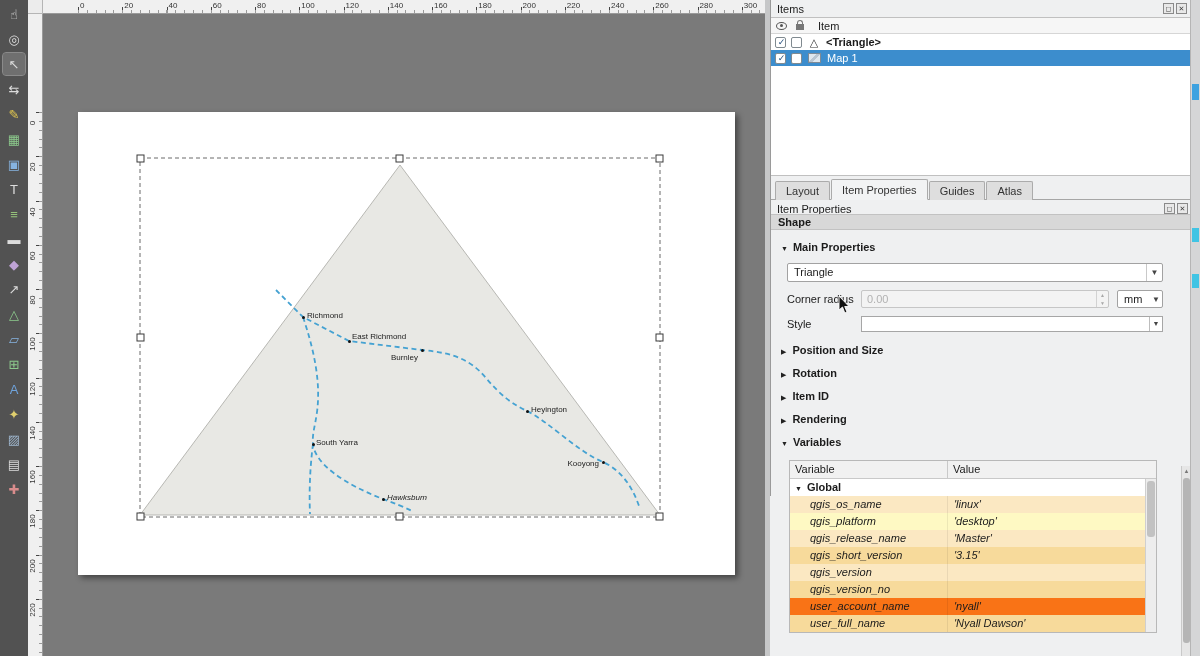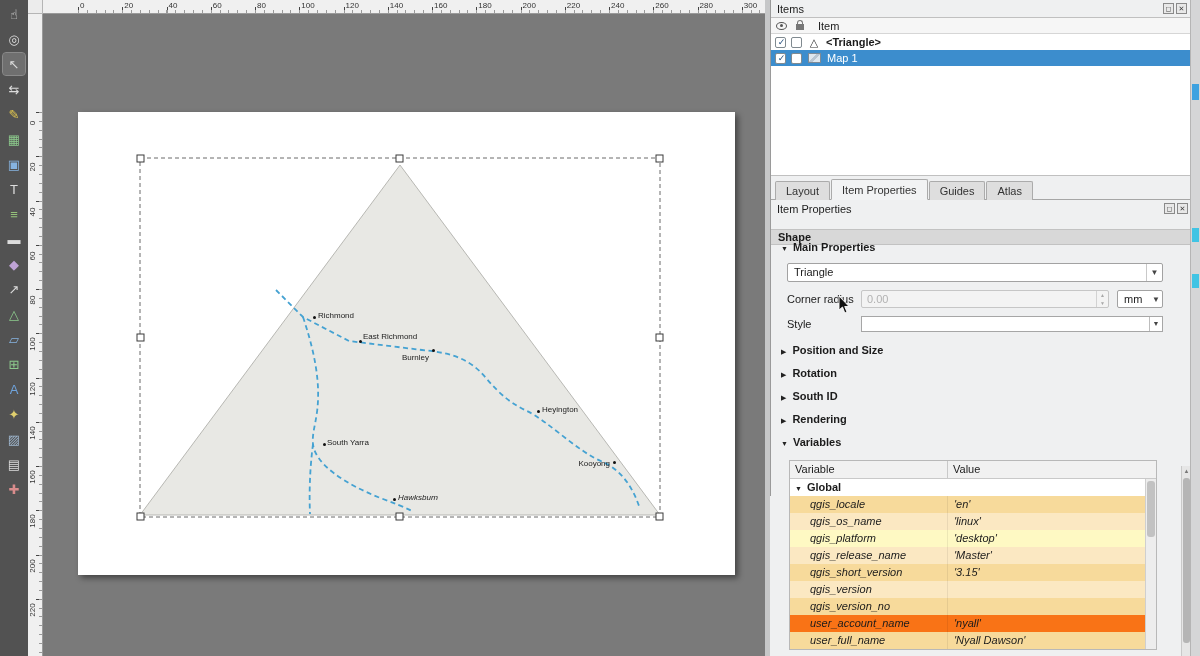--- a/index.html
+++ b/index.html
@@ -19,21 +19,21 @@
   .htick { position:absolute; bottom:0; width:1px; height:6px; background:#444; }
   .vruler { position:absolute; left:28px; top:14px; width:15px; height:642px; background:#f0f0f0; border-right:1px solid #9a9a9a; overflow:hidden; }
   .vruler::after { content:""; position:absolute; top:98px; bottom:0; right:0; width:3px; background:repeating-linear-gradient(180deg,#999 0 1px,transparent 1px 8.85px); }
   .vnum { position:absolute; left:0; width:14px; height:14px; font-size:8px; color:#333; text-align:center; transform:rotate(-90deg); }
   .vtick { position:absolute; right:0; height:1px; width:6px; background:#444; }
 
   
   .canvas { position:absolute; left:43px; top:14px; width:722px; height:642px; background:#7a7a7a; overflow:hidden; }
   .page { position:absolute; left:35px; top:98px; width:657px; height:463px; background:#ffffff; box-shadow:3px 3px 6px rgba(0,0,0,.45); }
   .page svg { position:absolute; left:0; top:0; }
-  .stations { position:absolute; left:11px; top:0; width:100%; height:100%;padding-left:32px; }
+  .stations { position:absolute; left:0; top:0; width:100%; height:100%;padding-left:32px; }
   .stn-dot { position:absolute; width:3px; height:3px; background:#111; border-radius:50%; }
   .stn-label { position:absolute; font-size:8px; color:#1c1c1c; white-space:nowrap; }
   .stn-label.end { transform:translateX(-100%); }
 
   .splitter { position:absolute; left:765px; top:0; width:5px; height:656px; background:#c6c7c8; }
 
   
   .rpanel { position:absolute; left:770px; top:0; width:420px; height:496px; background:#eff0f1; border-left:1px solid #9a9a9a; }
   .panel-title { height:17px; display:flex; align-items:center; padding:0 3px 0 6px; }
   .panel-title .t { flex:1; font-size:11px; }
@@ -53,21 +53,21 @@
   .cb { width:11px; height:11px; background:#fff; border:1px solid #808a90; border-radius:2px; margin-right:5px; position:relative; flex:none; }
   .cb.on::after { content:"✓"; position:absolute; left:0; top:-1px; width:11px; text-align:center; font-size:9px; color:#234e7d; font-weight:bold; }
   .tri-ico { font-size:11px; color:#333; width:14px; text-align:center; flex:none; }
   .map-ico { width:13px; height:10px; background:linear-gradient(135deg,#dfe7ee 0 40%,#b9c6d2 40% 60%,#dfe7ee 60%); border:1px solid #7d8a96; flex:none; margin:0 1px; }
 
   .tabs { position:absolute; left:0; top:179px; width:420px; height:21px; border-bottom:1px solid #a6a6a6; display:flex; align-items:flex-end; padding-left:4px; }
   .tab { padding:3px 10px 3px 10px; font-size:11px; background:#dedede; border:1px solid #ababab; border-bottom:none; margin-right:1px; margin-bottom:-1px; border-radius:2px 2px 0 0; color:#333; cursor:pointer; }
   .tab.active { background:#f2f3f4; padding-top:4px; border-bottom:1px solid #f2f3f4; }
 
   .props-title { position:absolute; left:0; top:200px; width:420px; }
-  .shape-bar { position:absolute; left:0; top:229px; width:420px; height:16px; background:#d8d8d8; border-top:1px solid #c2c2c2; border-bottom:1px solid #c2c2c2; font-weight:bold; padding:1px 0 0 7px; }
+  .shape-bar { position:absolute; left:0; top:214px; width:420px; height:16px; background:#d8d8d8; border-top:1px solid #c2c2c2; border-bottom:1px solid #c2c2c2; font-weight:bold; padding:1px 0 0 7px; }
 
   .content { position:absolute; left:0; top:233px; width:420px; height:423px; overflow:hidden; }
   .sec-h { margin:8px 0 0 10px; height:16px; font-weight:bold; }
   .arrow-d { font-size:7px; margin-right:5px; color:#222; }
   .arrow-r { font-size:7px; margin-right:6px; color:#222; }
   .sec-c { margin:0 0 7px 10px; height:16px; font-weight:bold; cursor:pointer; }
 
   .combo { margin:6px 28px 0 16px; height:19px; background:#fff; border:1px solid #a2a2a2; border-radius:2px; position:relative; padding:2px 0 0 6px; cursor:pointer; }
   .combo .dd { position:absolute; right:0; top:0; bottom:0; width:16px; border-left:1px solid #c9c9c9; text-align:center; font-size:8px; color:#444; padding-top:4px; }
 
@@ -310,41 +310,37 @@
     <div class="ctl-row">
       <span class="ctl-lab">Style</span>
       <div class="stylebtn">
         <span class="dd">▼</span>
       </div>
     </div>
 
     <div class="collapsed-wrap" id="collapsed-sections">
         <div class="sec-c"><span class="arrow-r">▶</span><span>Position and Size</span></div>
         <div class="sec-c"><span class="arrow-r">▶</span><span>Rotation</span></div>
-        <div class="sec-c"><span class="arrow-r">▶</span><span>South ID</span></div>
+        <div class="sec-c"><span class="arrow-r">▶</span><span>Item ID</span></div>
         <div class="sec-c"><span class="arrow-r">▶</span><span>Rendering</span></div>
       </div>
 
     <div class="sec-h" style="margin-top:0; margin-bottom:0;">
       <span class="arrow-d">▼</span><span>Variables</span>
     </div>
 
     <div class="vtable">
       <div class="vt-hdr">
         <div class="vt-c1">Variable</div>
         <div class="vt-c2">Value</div>
       </div>
       <div class="vt-group">
         <span class="arrow-d">▼</span><span>Global</span>
       </div>
       <div id="var-rows">
-          <div class="vrow" style="background: rgb(247, 218, 155);">
-            <div class="n">qgis_locale</div>
-            <div class="v">'en'</div>
-          </div>
           <div class="vrow" style="background: rgb(251, 232, 194);">
             <div class="n">qgis_os_name</div>
             <div class="v">'linux'</div>
           </div>
           <div class="vrow" style="background: #fef9c3;">
             <div class="n">qgis_platform</div>
             <div class="v">'desktop'</div>
           </div>
           <div class="vrow" style="background: rgb(251, 232, 194);">
             <div class="n">qgis_release_name</div>

